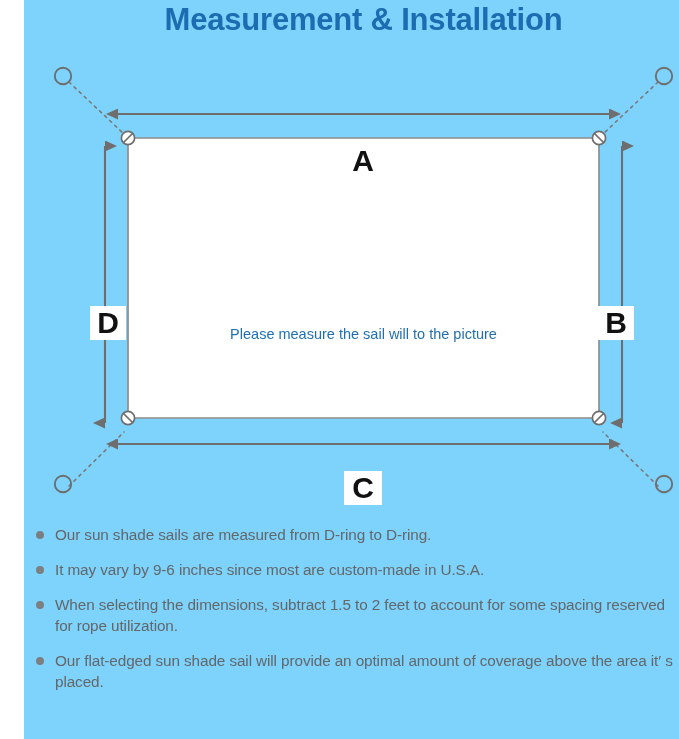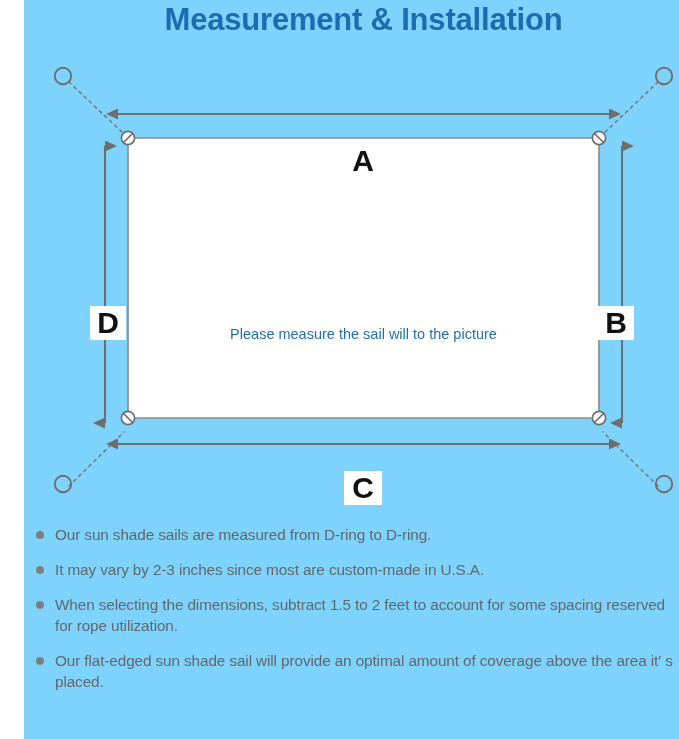--- a/index.html
+++ b/index.html
@@ -188,21 +188,21 @@
     <div class="centre-label" id="measure-sub">Please measure the sail will to the picture</div>
   </div>
 
   <div id="notes">
     <div class="note">
       <span class="bullet"></span>
       <span>Our sun shade sails are measured from D-ring to D-ring.</span>
     </div>
     <div class="note">
       <span class="bullet"></span>
-      <span>It may vary by 2-3 inches since most are custom-made in U.S.A.</span>
+      <span>It may vary by 9-6 inches since most are custom-made in U.S.A.</span>
     </div>
     <div class="note">
       <span class="bullet"></span>
       <span>When selecting the dimensions, subtract 1.5 to 2 feet to account for some spacing reserved for rope utilization.</span>
     </div>
     <div class="note">
       <span class="bullet"></span>
       <span>Our flat-edged sun shade sail will provide an optimal amount of coverage above the area it′ s placed.</span>
     </div>
   </div>

